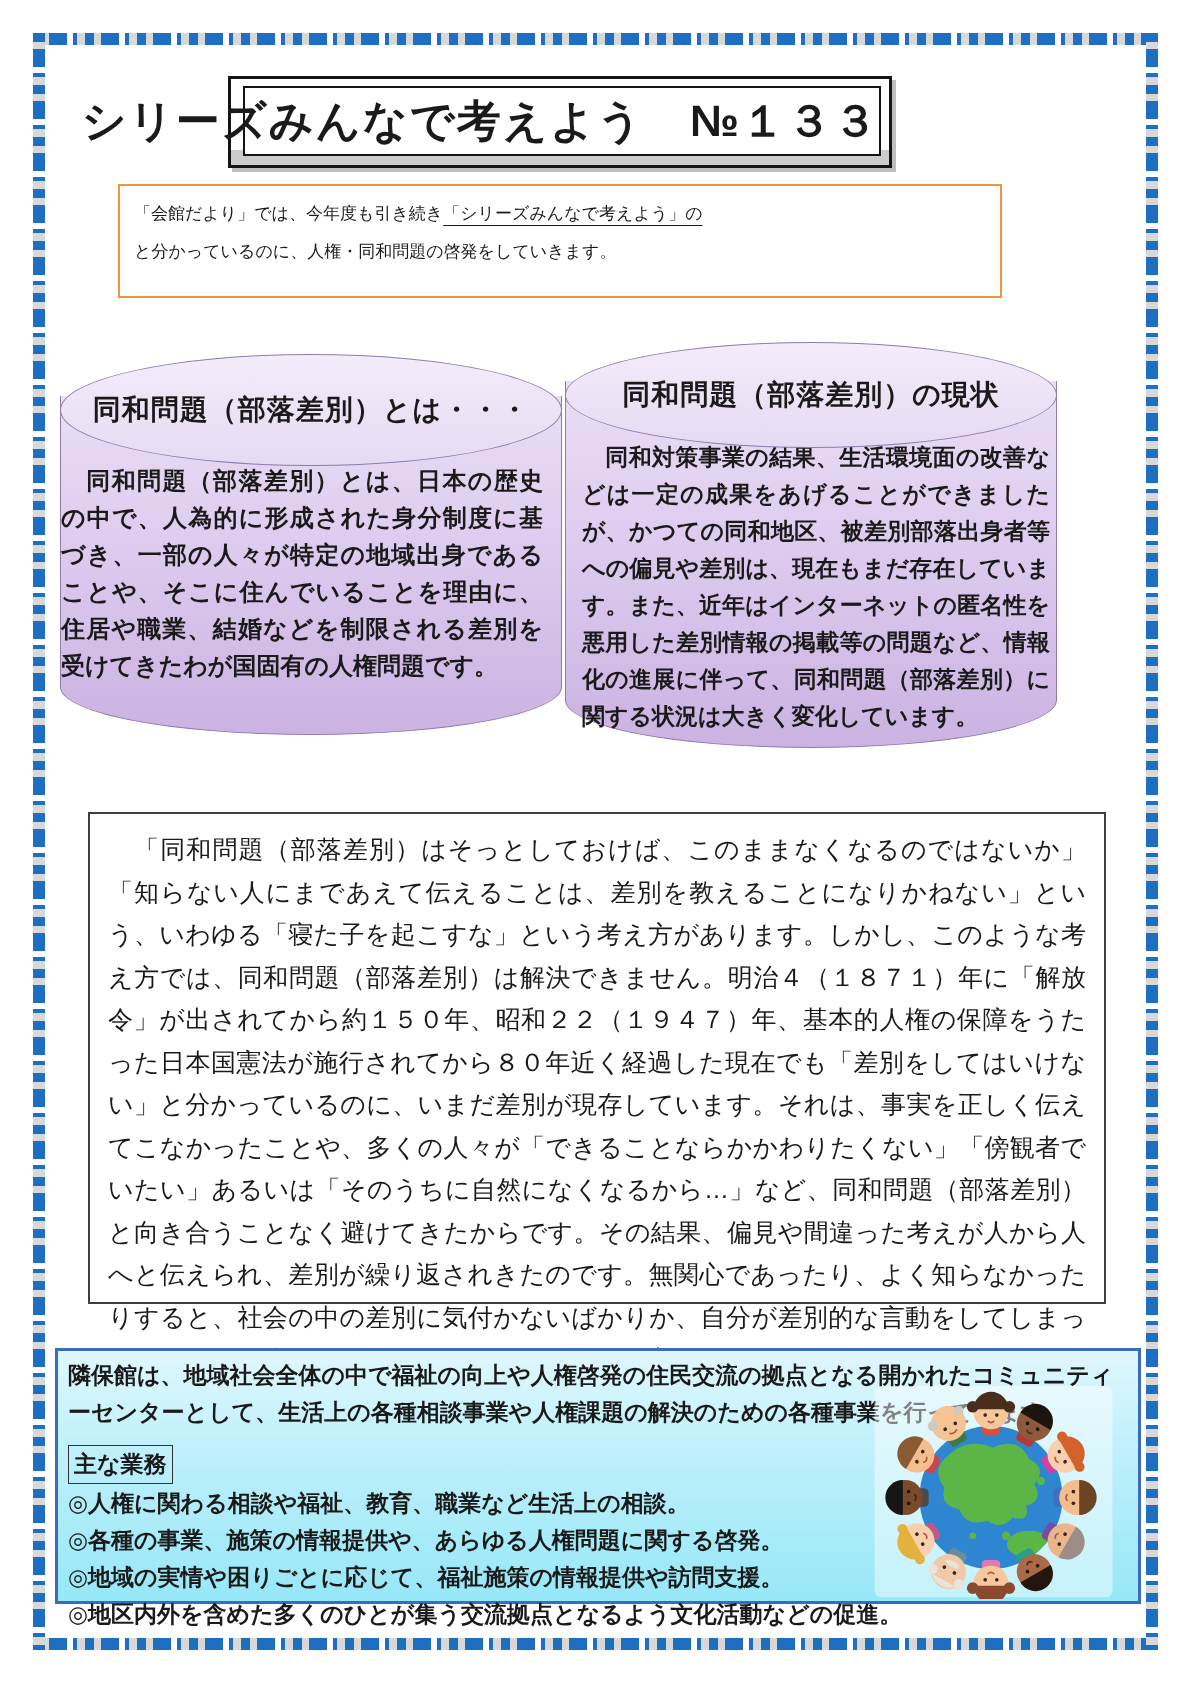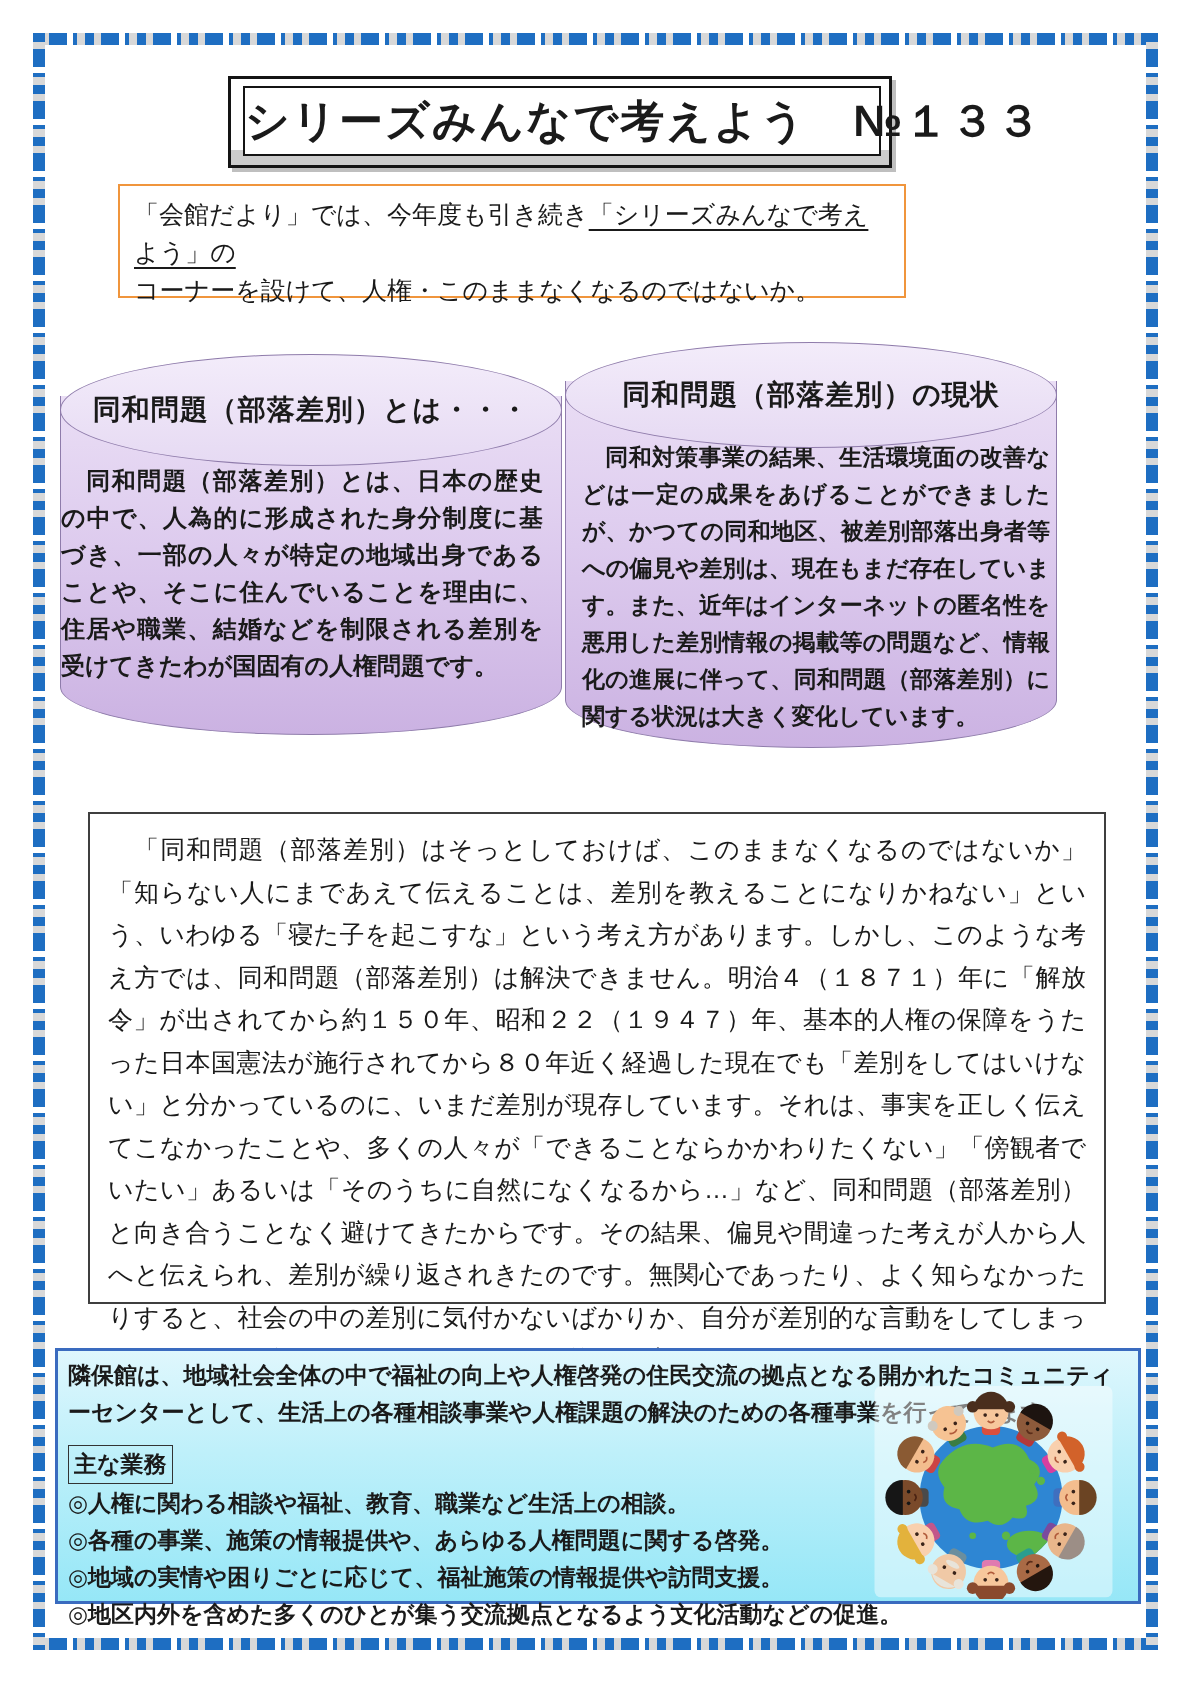--- a/index.html
+++ b/index.html
@@ -28,32 +28,32 @@
   
   .banner{
     position:absolute;left:228px;top:76px;width:658px;height:86px;
     border:3px solid #141414;
     background:linear-gradient(#ffffff 0 82%, #cccccc 82% 100%);
     box-shadow:4px 4px 0 #bfbfbf;
   }
   .banner-inner{
     position:absolute;left:12px;top:7px;right:8px;bottom:9px;
     border:2px solid #141414;background:#ffffff;
-    display:flex;align-items:center;justify-content:flex-start;
+    display:flex;align-items:center;justify-content:flex-end;
   }
   .banner-inner span{
     font-size:44px;font-weight:bold;letter-spacing:2px;white-space:nowrap;
   }
 
   
   .intro-box{
-    position:absolute;left:118px;top:184px;width:788px;height:114px;
+    position:absolute;left:118px;top:184px;width:884px;height:114px;
     border:2.5px solid #f0953c;background:#ffffff;
     padding:9px 14px;box-sizing:border-box;
-    font-size:25px;line-height:38px;font-weight:500;
+    font-size:17px;line-height:38px;font-weight:500;
   }
   .intro-box .ul{text-decoration:underline;text-underline-offset:6px;}
 
   
   .cylinder{position:absolute;}
   .cyl-body{
     position:absolute;left:0;right:0;bottom:0;
     background:linear-gradient(180deg,#eadef5 0%,#ddcbee 45%,#cbb2e2 100%);
     border:1.5px solid #8f7cab;border-top:none;
     border-radius:0 0 50% 50% / 0 0 48px 48px;
@@ -115,21 +115,21 @@
 </div>
 
 <div class="banner">
   <div class="banner-inner">
     <span>シリーズみんなで考えよう　№１３３</span>
   </div>
 </div>
 
 <div class="intro-box">
   <span>「会館だより」では、今年度も引き続き</span><span class="ul">「シリーズみんなで考えよう」の</span><br>
-  <span>コーナーを設けて、人権・このままなくなるのではないか。</span><br>
+  <span>と分かっているのに、人権・同和問題の啓発をしていきます。</span><br>
 </div>
 
 <div class="cylinder cyl-left">
   <div class="cyl-body">
     <p class="cyl-text">　同和問題（部落差別）とは、日本の歴史の中で、人為的に形成された身分制度に基づき、一部の人々が特定の地域出身であることや、そこに住んでいることを理由に、住居や職業、結婚などを制限される差別を受けてきたわが国固有の人権問題です。</p>
   </div>
   <div class="cyl-top">
     <span>同和問題（部落差別）とは・・・</span>
   </div>
 </div>

